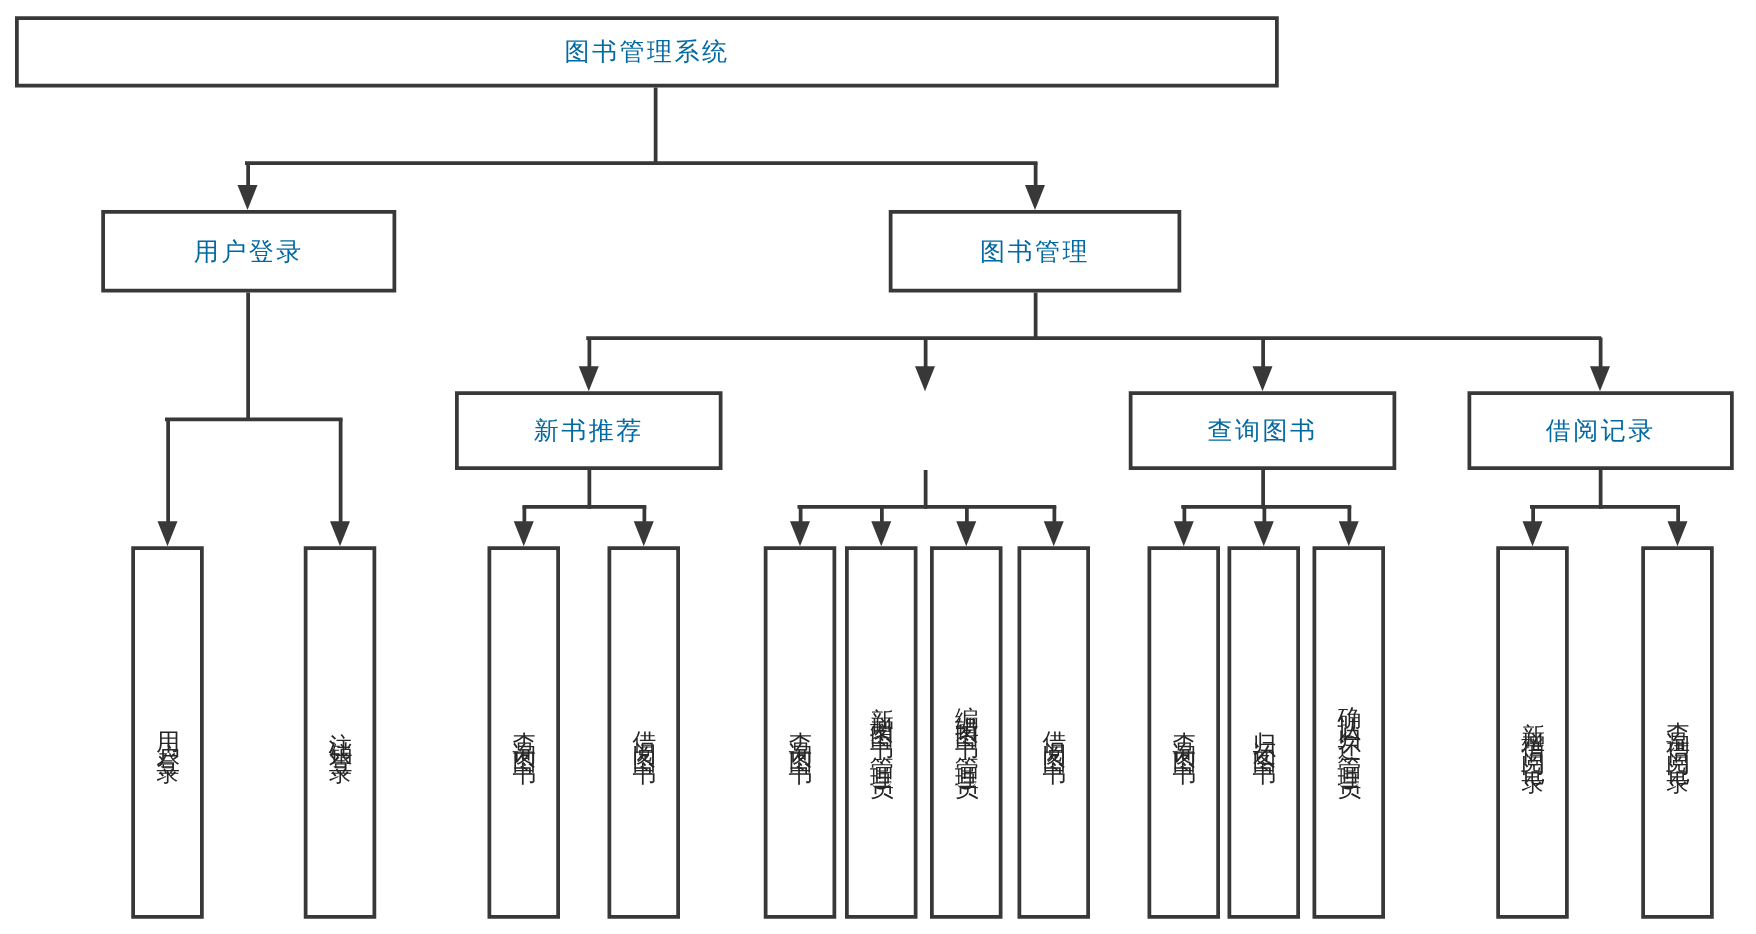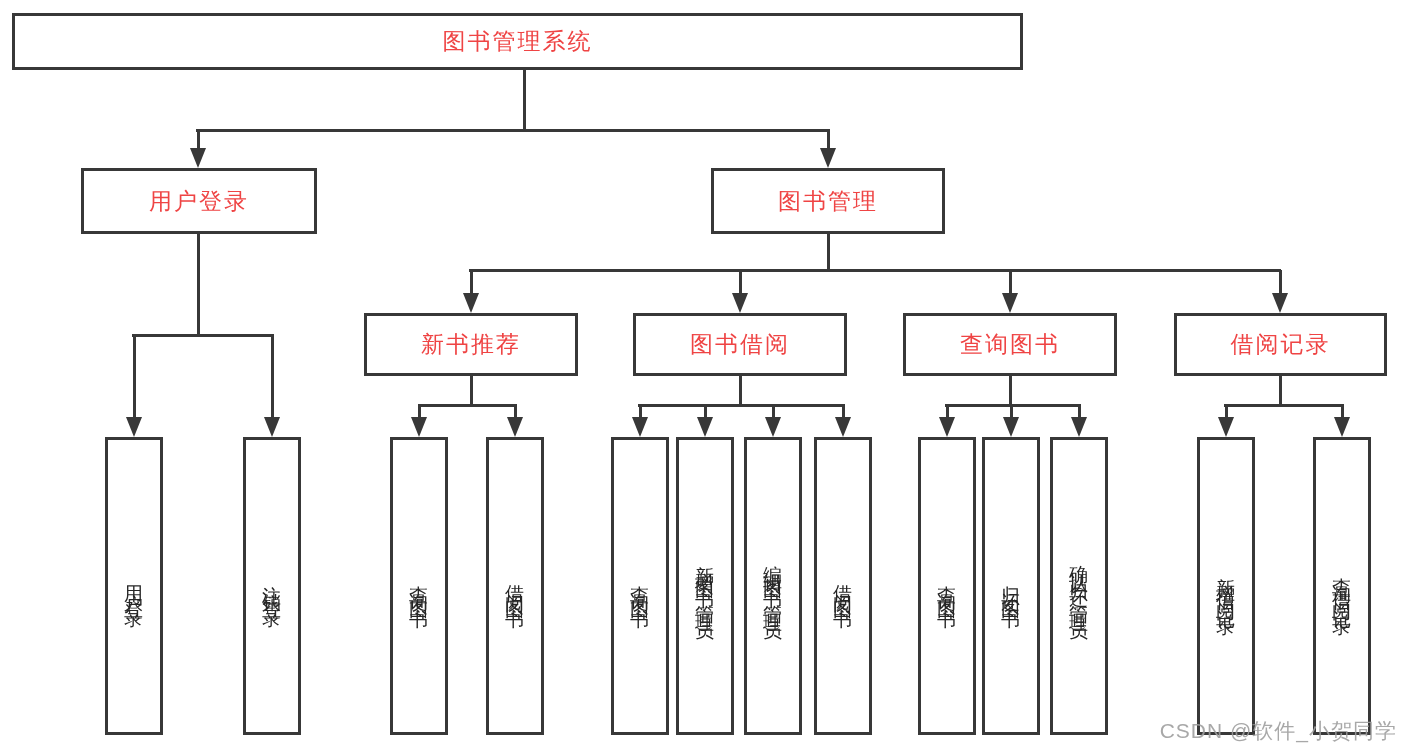--- a/index.html
+++ b/index.html
@@ -9,21 +9,21 @@
   }
   .canvas{position:absolute;left:0;top:0;width:1405px;height:747px;}
   .vline{position:absolute;width:3px;background:#383838;}
   .hline{position:absolute;height:3px;background:#383838;}
   .arrow{position:absolute;width:0;height:0;
     border-left:8px solid transparent;border-right:8px solid transparent;
     border-top:20px solid #383838;}
   .node{
     position:absolute;background:#ffffff;border:3px solid #383838;
     display:flex;align-items:center;justify-content:center;
-    color:#ef4444;font-size:23px;letter-spacing:2px;box-sizing:border-box;
+    color:#0369a1;font-size:20px;letter-spacing:2px;box-sizing:border-box;
   }
   .leaf{
     position:absolute;top:437px;width:58px;height:298px;
     background:#ffffff;border:3px solid #383838;box-sizing:border-box;
     display:flex;align-items:center;justify-content:center;
   }
   .vtext{
     writing-mode:vertical-rl;text-orientation:mixed;
     font-size:19px;letter-spacing:8px;line-height:1;color:#262626;
   }
@@ -107,23 +107,20 @@
     <span>用户登录</span>
   </div>
 
   <div class="node" style="left:364px;top:313px;width:214px;height:63px;">
     <span>新书推荐</span>
   </div>
 
   <div class="node" style="left:711px;top:168px;width:234px;height:66px;">
     <span>图书管理</span>
   </div>
-  <div class="node" style="left:633px;top:313px;width:214px;height:63px;">
-    <span>图书借阅</span>
-  </div>
   <div class="node" style="left:903px;top:313px;width:214px;height:63px;">
     <span>查询图书</span>
   </div>
   <div class="node" style="left:1174px;top:313px;width:213px;height:63px;">
     <span>借阅记录</span>
   </div>
 
   <div class="leaf" style="left:105px;">
     <span class="vtext">用户登录</span>
   </div>
@@ -161,14 +158,13 @@
     <span class="vtext">确认归还（管理员）</span>
   </div>
 
   <div class="leaf" style="left:1197px;">
     <span class="vtext">新增借阅记录</span>
   </div>
   <div class="leaf" style="left:1313px;">
     <span class="vtext">查询借阅记录</span>
   </div>
 
-  <div class="watermark">CSDN @软件_小贺同学</div>
 </div>
 
 </body></html>

